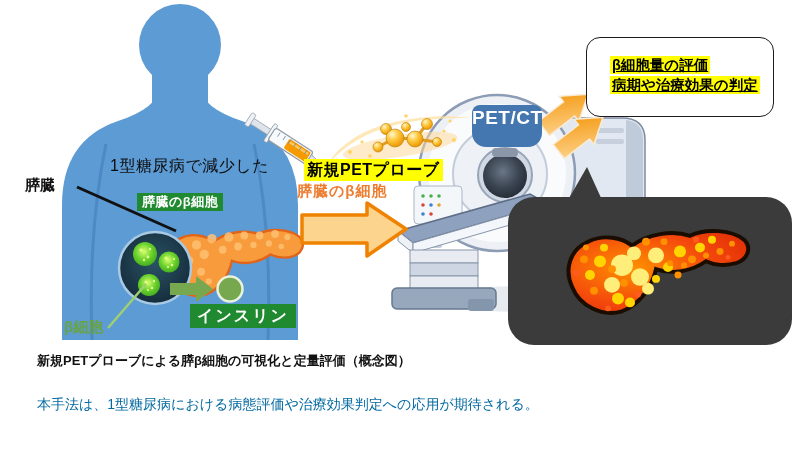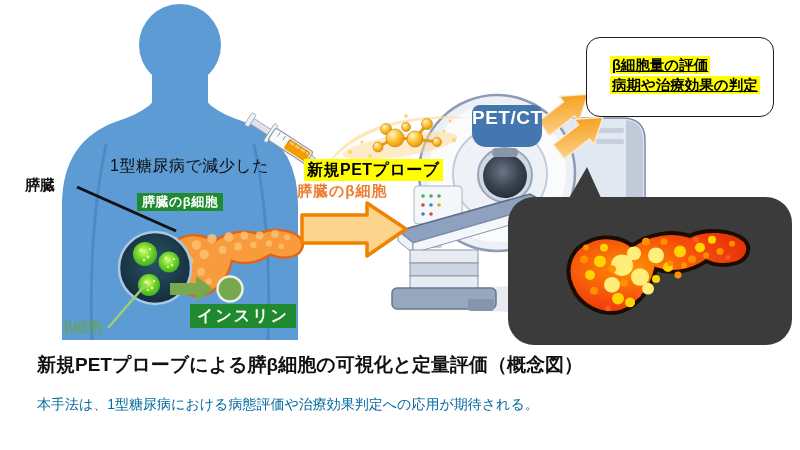--- a/index.html
+++ b/index.html
@@ -6,32 +6,32 @@
   #stage{
     position:relative;width:800px;height:450px;background:#ffffff;overflow:hidden;
     font-family:"Liberation Sans","DejaVu Sans",sans-serif;
   }
   #art{position:absolute;left:0;top:0;width:800px;height:450px;}
   .lbl{position:absolute;white-space:nowrap;line-height:1.25;}
   .pancreas-label{left:25px;top:176px;font-size:15px;font-weight:600;color:#111;}
   .diab1{left:110px;top:156px;font-size:16px;font-weight:normal;color:#0d0d0d;letter-spacing:.5px;}
   .green-badge{background:#1f8a2f;color:#fff;font-weight:bold;padding:1px 5px;}
   .diab2{left:137px;top:193px;font-size:13px;letter-spacing:.5px;}
-  .beta-lbl{left:64px;top:318px;font-size:15px;font-weight:normal;color:#69a344;}
+  .beta-lbl{left:64px;top:318px;font-size:15px;font-weight:bold;color:#69a344;}
   .insulin{left:190px;top:304px;font-size:16px;letter-spacing:2px;padding:2px 7px;}
   .probe-name{left:288px;top:159px;background:#ffff00;color:#000;font-weight:bold;font-size:16px;padding:1px 3px;letter-spacing:.5px;margin-left:16px;}
   .visualize{left:297px;top:182px;font-size:15px;font-weight:bold;color:#ed7d31;letter-spacing:1px;}
   .scanner-badge{left:472px;top:105px;width:70px;height:42px;background:#4477af;color:#ffffff;
     font-size:19px;font-weight:bold;text-align:center;line-height:26px;letter-spacing:.5px;
     border-radius:8px 8px 14px 14px;}
   .outcome-box{left:586px;top:37px;width:188px;height:80px;background:#fff;border:1.6px solid #1c1c1c;
     border-radius:14px;box-sizing:border-box;padding:16px 7px 0 7px;}
   .outcome-line{display:table;background:#ffff00;color:#000;font-size:14.5px;font-weight:bold;
     text-decoration:underline;padding:0 2px;margin:2px 16px;white-space:nowrap;}
-  .cap-title{left:37px;top:353px;font-size:19px;font-weight:bold;color:#111;}
+  .cap-title{left:37px;top:353px;font-size:13px;font-weight:bold;color:#111;}
   .cap-l1{left:37px;top:375px;font-size:14px;color:#595959;}
   .cap-l2{left:37px;top:396px;font-size:14px;color:#0369a1;}
 </style>
 </head>
 <body>
 
 <div id="stage">
 
 <svg id="art" viewBox="0 0 800 450">
   <defs>

